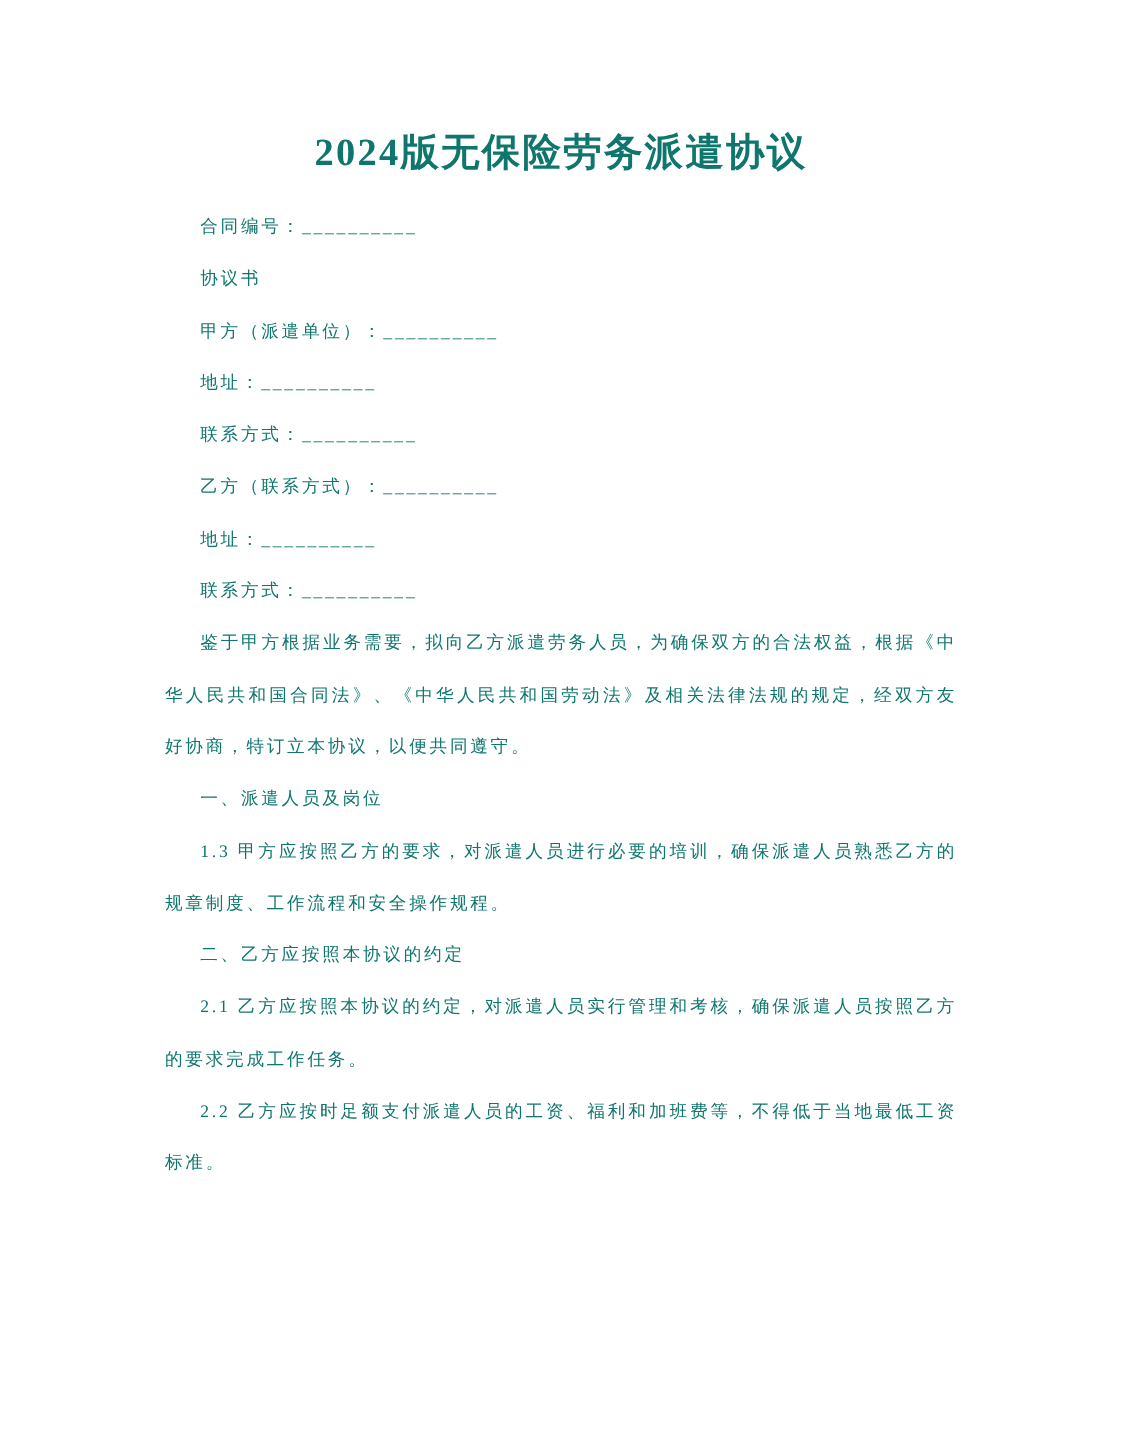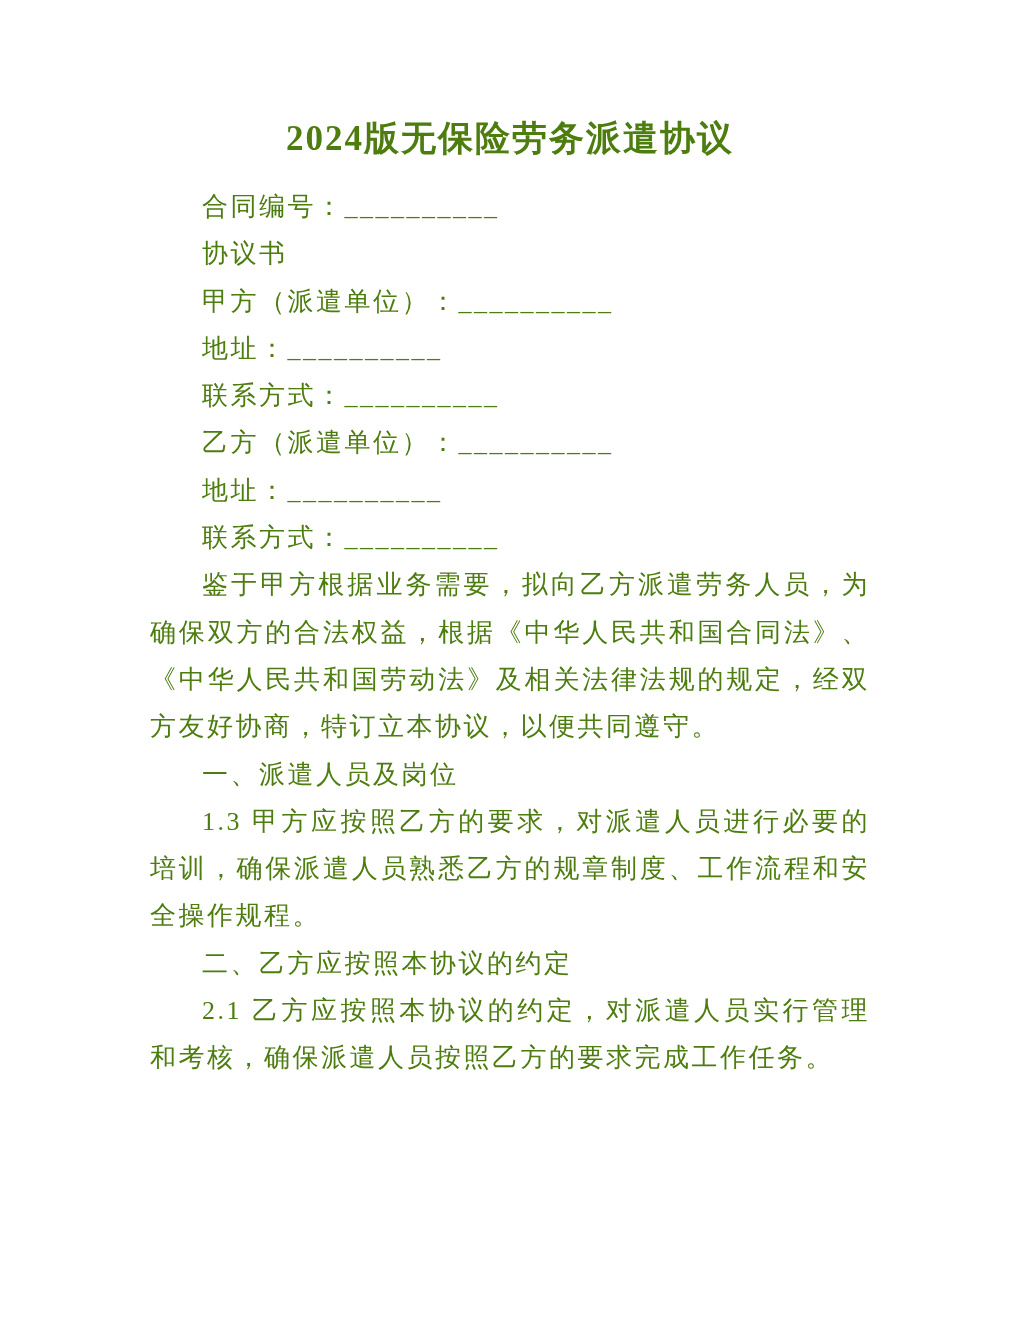--- a/index.html
+++ b/index.html
@@ -8,35 +8,35 @@
     background: #ffffff;
   }
   .page {
     position: relative;
     width: 1020px;
     height: 1320px;
     background: #ffffff;
     box-sizing: border-box;
     padding: 113px 150px 0 150px;
     font-family: "Liberation Serif", "DejaVu Serif", serif;
-    color: #4d7c0f;
+    color: #0f766e;
     overflow: hidden;
     border-radius: 14px;
   }
   .doc-title {
     font-size: 35px;
     font-weight: bold;
     text-align: center;
     line-height: 52px;
     margin: 0 0 18px 0;
     letter-spacing: 2px;
     white-space: nowrap;
   }
   .line, .para, .heading {
-    font-size: 26px;
+    font-size: 16px;
     line-height: 47.3px;
     margin: 0;
     text-indent: 2em;
     letter-spacing: 2.5px;
   }
   .para {
     text-align: justify;
     text-justify: inter-ideograph;
   }
   .heading {
@@ -48,25 +48,26 @@
 
 <div class="page">
 
   <h1 class="doc-title">2024版无保险劳务派遣协议</h1>
 
   <p class="line">合同编号：__________</p>
   <p class="line">协议书</p>
   <p class="line">甲方（派遣单位）：__________</p>
   <p class="line">地址：__________</p>
   <p class="line">联系方式：__________</p>
-  <p class="line">乙方（派遣单位）：__________</p>
+  <p class="line">乙方（联系方式）：__________</p>
   <p class="line">地址：__________</p>
   <p class="line">联系方式：__________</p>
 
   <p class="para">鉴于甲方根据业务需要，拟向乙方派遣劳务人员，为确保双方的合法权益，根据《中华人民共和国合同法》、《中华人民共和国劳动法》及相关法律法规的规定，经双方友好协商，特订立本协议，以便共同遵守。</p>
 
   <p class="heading">一、派遣人员及岗位</p>
   <p class="para">1.3 甲方应按照乙方的要求，对派遣人员进行必要的培训，确保派遣人员熟悉乙方的规章制度、工作流程和安全操作规程。</p>
 
   <p class="heading">二、乙方应按照本协议的约定</p>
   <p class="para">2.1 乙方应按照本协议的约定，对派遣人员实行管理和考核，确保派遣人员按照乙方的要求完成工作任务。</p>
+  <p class="para">2.2 乙方应按时足额支付派遣人员的工资、福利和加班费等，不得低于当地最低工资标准。</p>
 
 </div>
 
 </body></html>

